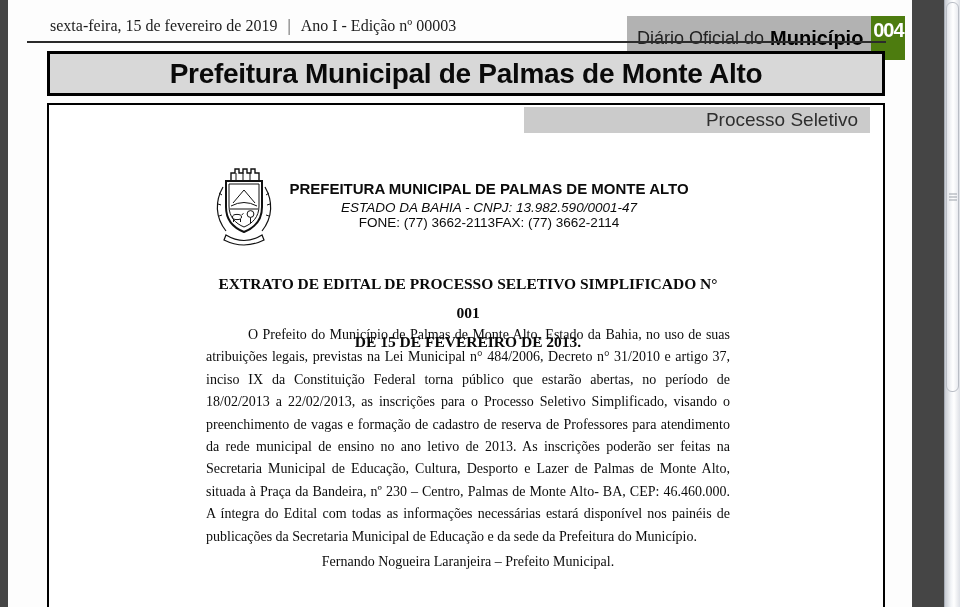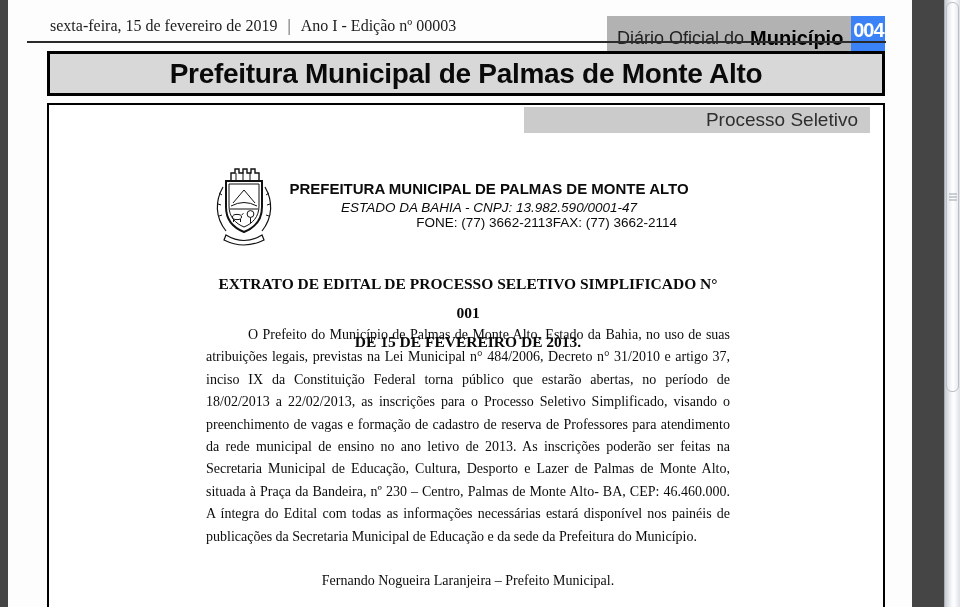--- a/index.html
+++ b/index.html
@@ -16,28 +16,28 @@
   
   .date-row {
     position:absolute; left:42px; top:17px; white-space:nowrap;
     font-family:"Liberation Serif", serif; font-size:16px; color:#1c1c1c;
   }
   .date-sep { margin:0 10px; color:#444; }
   .header-rule {
     position:absolute; left:19px; top:41px; width:859px; height:2px; background:#2b2b2b;
   }
   
-  .brand { position:absolute; left:599px; top:16px; height:44px; display:flex; }
+  .brand { position:absolute; left:619px; top:16px; height:44px; display:flex; }
   .brand-main {
     background:#b2b2b2; display:flex; align-items:center;
     padding:0 8px 0 10px; font-size:18px; color:#222; white-space:nowrap;
   }
   .brand-name { font-weight:700; color:#000; margin-left:6px; font-size:20px; }
   .brand-num {
-    width:34px; background:#3b82f6; color:#fff; text-align:center;
+    width:34px; background:#4d7c0f; color:#fff; text-align:center;
     font-size:20px; font-weight:700; line-height:28px; letter-spacing:-1px;
   }
   
   .banner {
     position:absolute; left:39px; top:51px; width:838px; height:45px;
     border:3px solid #000; background:#d8d8d8;
     display:flex; align-items:center; justify-content:center;
     font-size:28px; font-weight:700; color:#0a0a0a; letter-spacing:-0.3px;
   }
   
@@ -50,35 +50,35 @@
     background:#cbcbcb; color:#2e2e2e; text-align:right; padding-right:12px;
     font-size:19px; line-height:26px;
   }
   .crest { position:absolute; left:164px; top:60px; width:62px; height:88px; }
   .letterhead {
     position:absolute; left:230px; top:74px; width:420px; text-align:center; color:#0b0b0b;
   }
   .lh-name { font-size:15px; font-weight:700; line-height:19px; margin-bottom:2px; }
   .lh-line { font-size:13.5px; line-height:15px;font-style:italic; }
   .lh-contact {
-    display:flex; justify-content:flex-end; width:376px; margin:0 auto;
+    display:flex; justify-content:center; width:376px; margin:0 auto;
     font-size:13.5px; line-height:15px;
   }
   .doc-title {
     position:absolute; left:157px; top:164px; width:524px; text-align:center;
     font-family:"Liberation Serif", serif; font-weight:700;
     font-size:15.5px; line-height:29px; color:#0a0a0a;
   }
   .bodytext {
     position:absolute; left:157px; top:219px; width:524px;
     font-family:"Liberation Serif", serif; font-size:14px; line-height:22.4px;
     color:#0c0c0c; text-align:justify;
   }
   .bodytext .par { text-indent:42px; }
-  .signature { margin-top:22px; text-align:center; text-indent:0; }
+  .signature { margin-top:3px; text-align:center; text-indent:0; }
   
   .scrollbar {
     position:absolute; right:0; top:0; width:16px; height:607px;
     background:linear-gradient(to right,#c7cbd2,#f2f4f7 40%,#ffffff 60%,#dde0e6);
     border-left:1px solid #a6abb4;
   }
   .scroll-thumb {
     position:absolute; left:1px; width:13px; top:2px; height:390px;
     border:1px solid #b9bdc5; border-radius:6px;
     background:linear-gradient(to right,#e3e6eb,#ffffff 55%,#e9ebf0);

